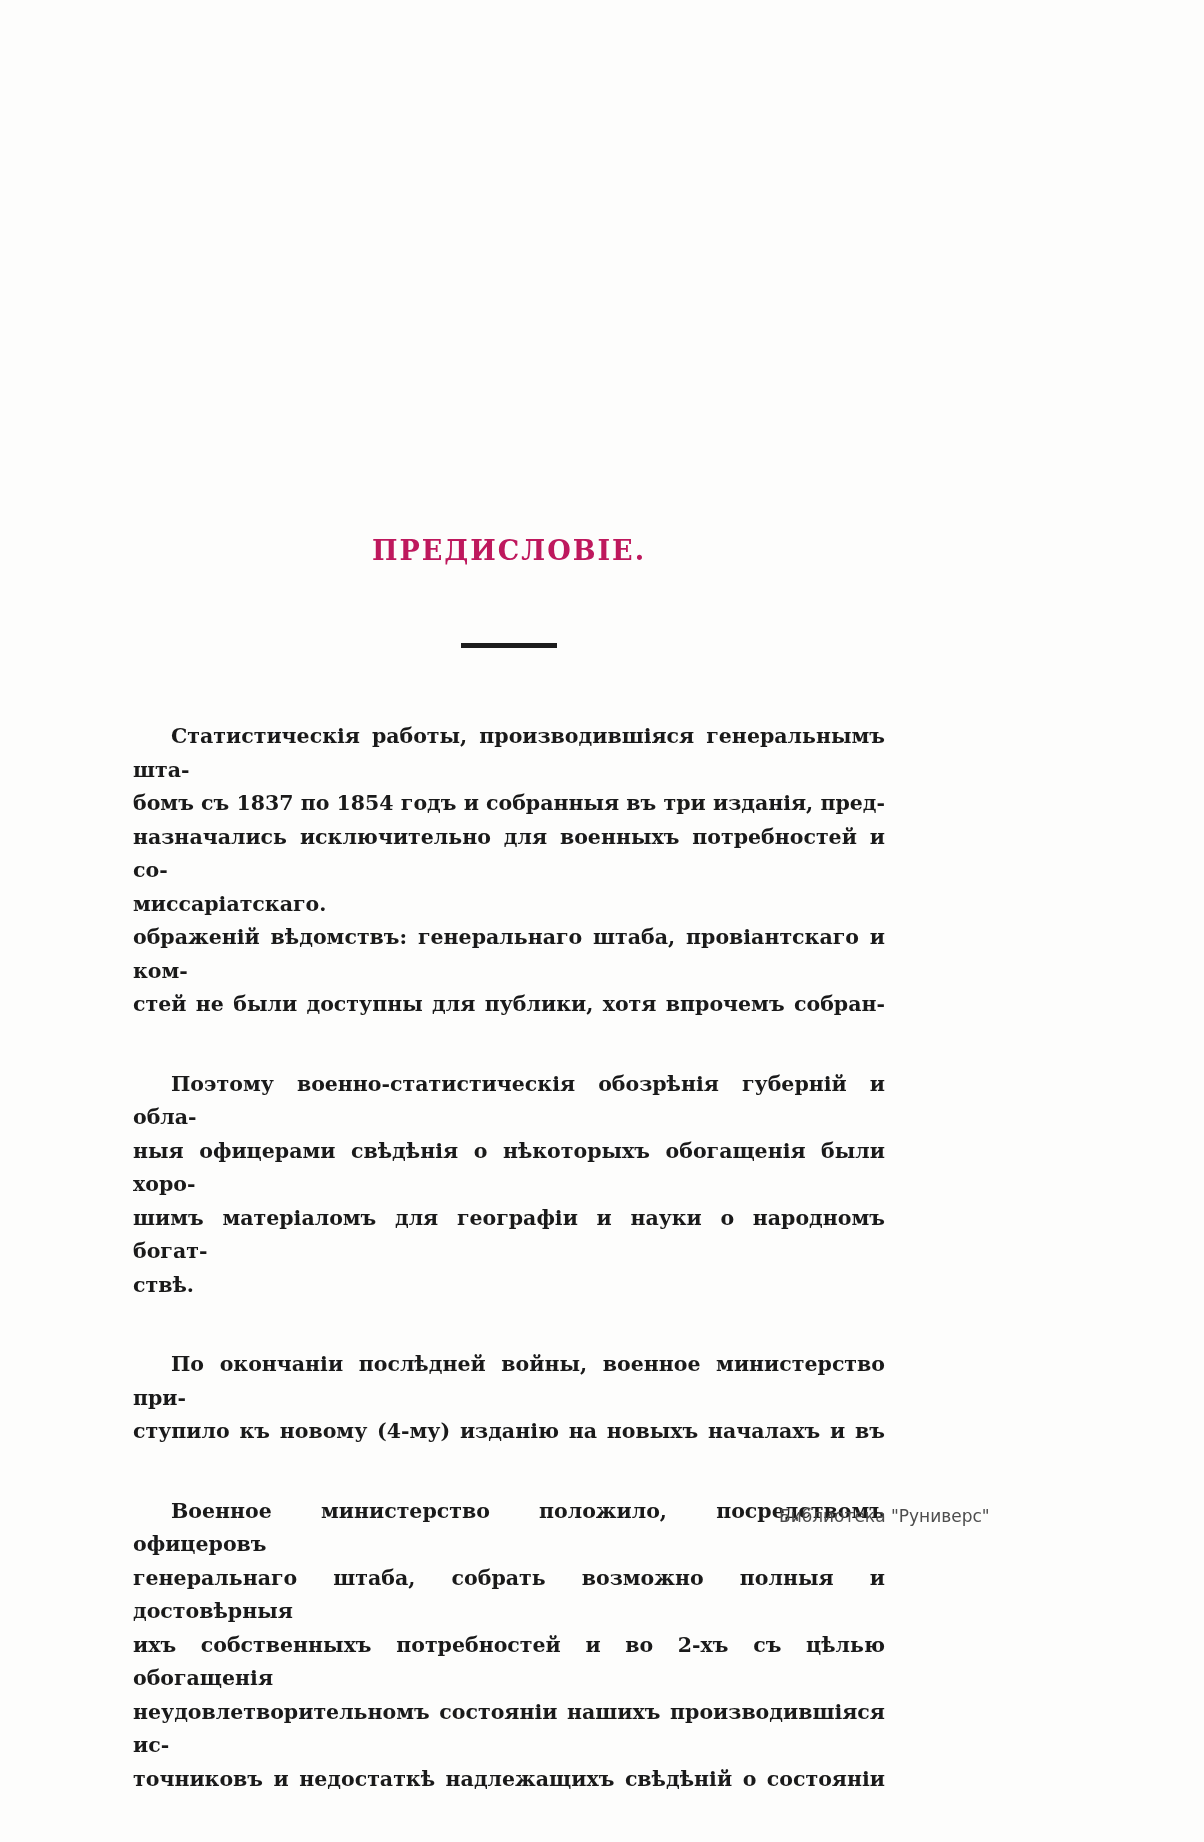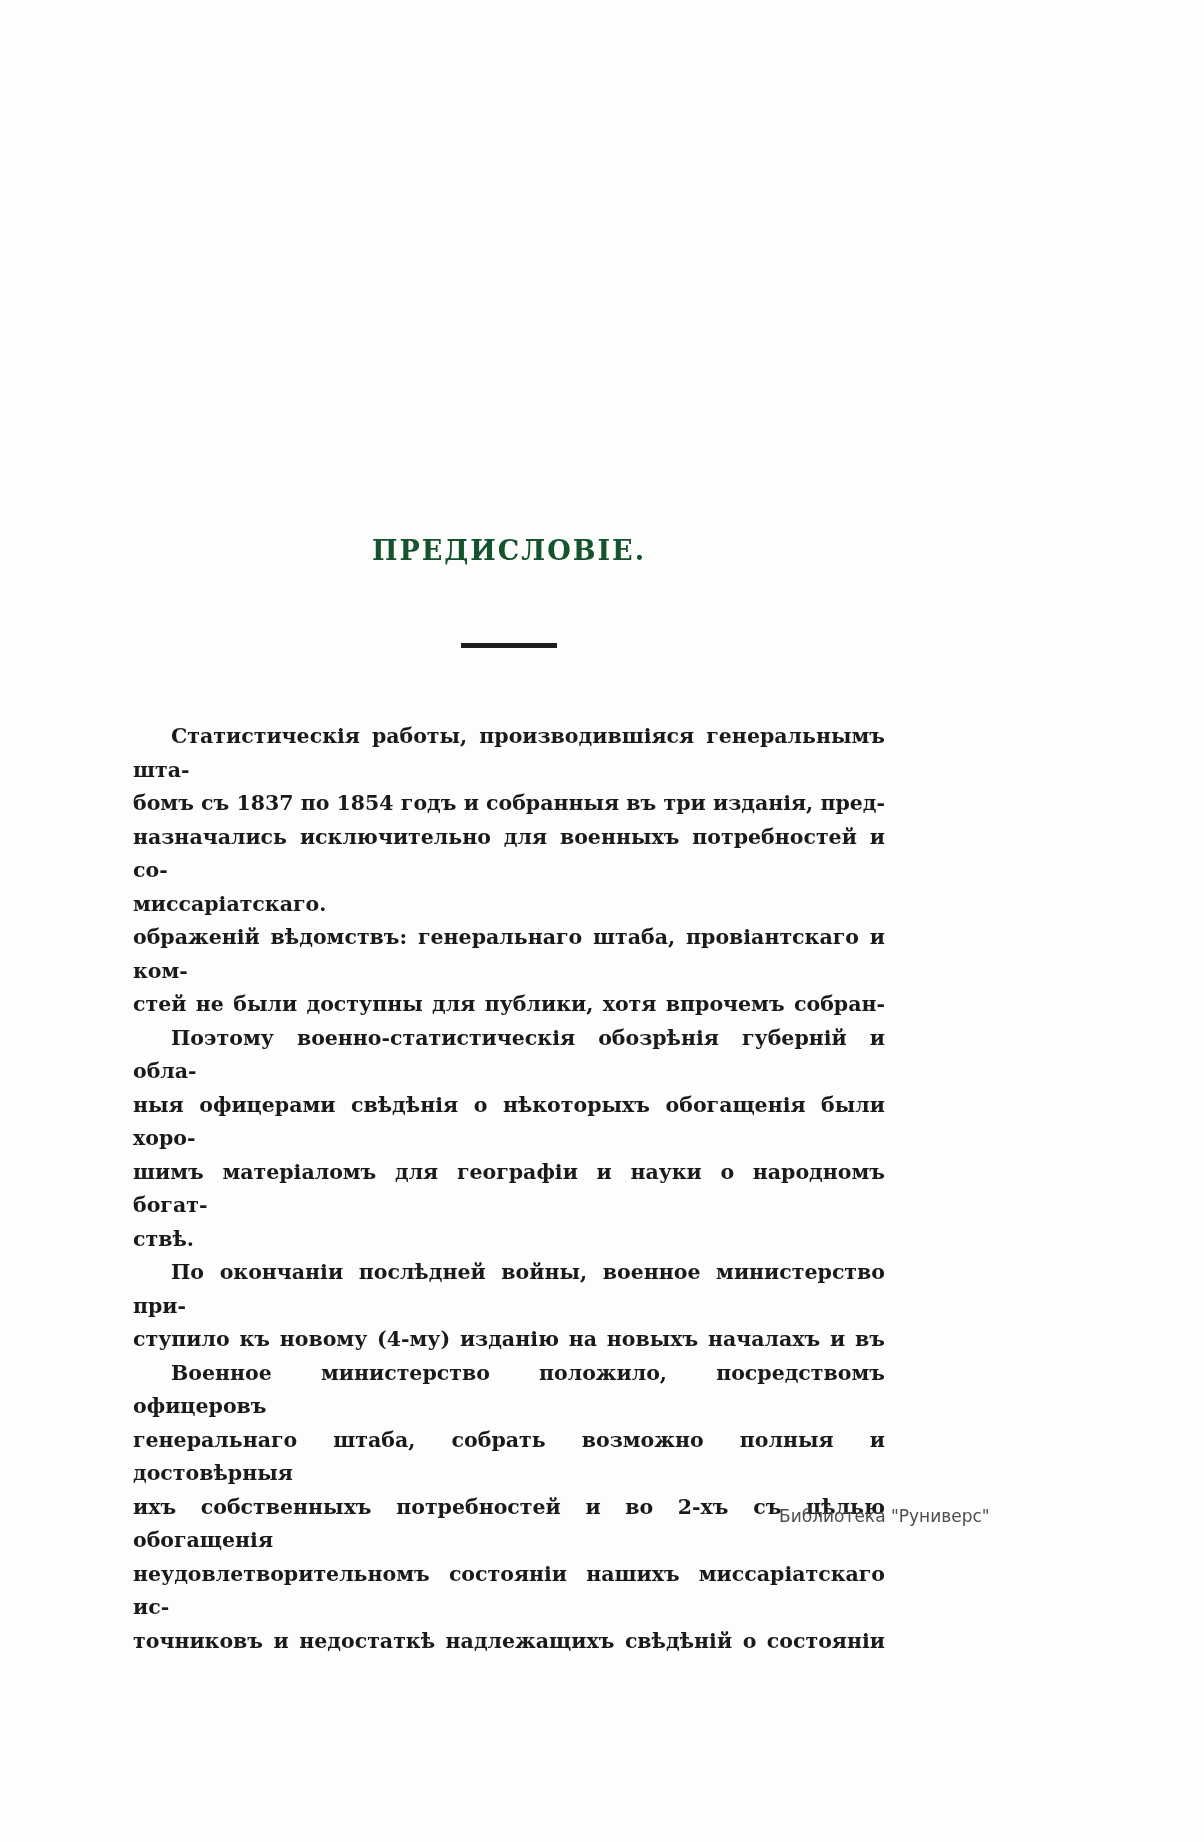--- a/index.html
+++ b/index.html
@@ -18,41 +18,41 @@
     top: 0;
     width: 752px;
   }
   .title {
     margin: 535px 0 0 0;
     text-align: center;
     font-size: 27px;
     line-height: 32px;
     font-weight: 700;
     letter-spacing: 2px;
-    color: #14532d;
+    color: #be185d;
   }
   .divider {
     width: 96px;
     height: 5px;
     background: #1d1d1d;
     margin: 76px auto 0 auto;
   }
   .body-text {
     margin-top: 72px;
     font-size: 20.5px;
     font-weight: 700;
     color: #1a1a1a;
   }
   .para { margin: 0; }
   .line {
     line-height: 33.5px;
     text-align: justify;
     text-align-last: justify;
   }
-  .line.first { text-indent: 38px; }
+  .line.first { text-indent: 38px; margin-top: 46px; }
   .line.last-short { text-align-last: left; }
   .watermark {
     position: absolute;
     left: 779px;
     top: 1506px;
     font-family: "DejaVu Sans", "Liberation Sans", sans-serif;
     font-size: 17px;
     color: #4d4d4d;
   }
 </style>
@@ -78,19 +78,19 @@
         <div class="line last-short">ствѣ.</div>
       </div>
       <div class="para">
         <div class="line first">По окончаніи послѣдней войны, военное министерство при-</div>
         <div class="line">ступило къ новому (4-му) изданію на новыхъ началахъ и въ</div>
       </div>
       <div class="para">
         <div class="line first">Военное министерство положило, посредствомъ офицеровъ</div>
         <div class="line">генеральнаго штаба, собрать возможно полныя и достовѣрныя</div>
         <div class="line">ихъ собственныхъ потребностей и во 2-хъ съ цѣлью обогащенія</div>
-        <div class="line">неудовлетворительномъ состояніи нашихъ миссаріатскаго ис-</div>
+        <div class="line">неудовлетворительномъ состояніи нашихъ производившіяся ис-</div>
         <div class="line">точниковъ и недостаткѣ надлежащихъ свѣдѣній о состояніи</div>
       </div>
     </div>
 </div>
 
 <div class="watermark">Библиотека "Руниверс"</div>
 
 </body></html>

